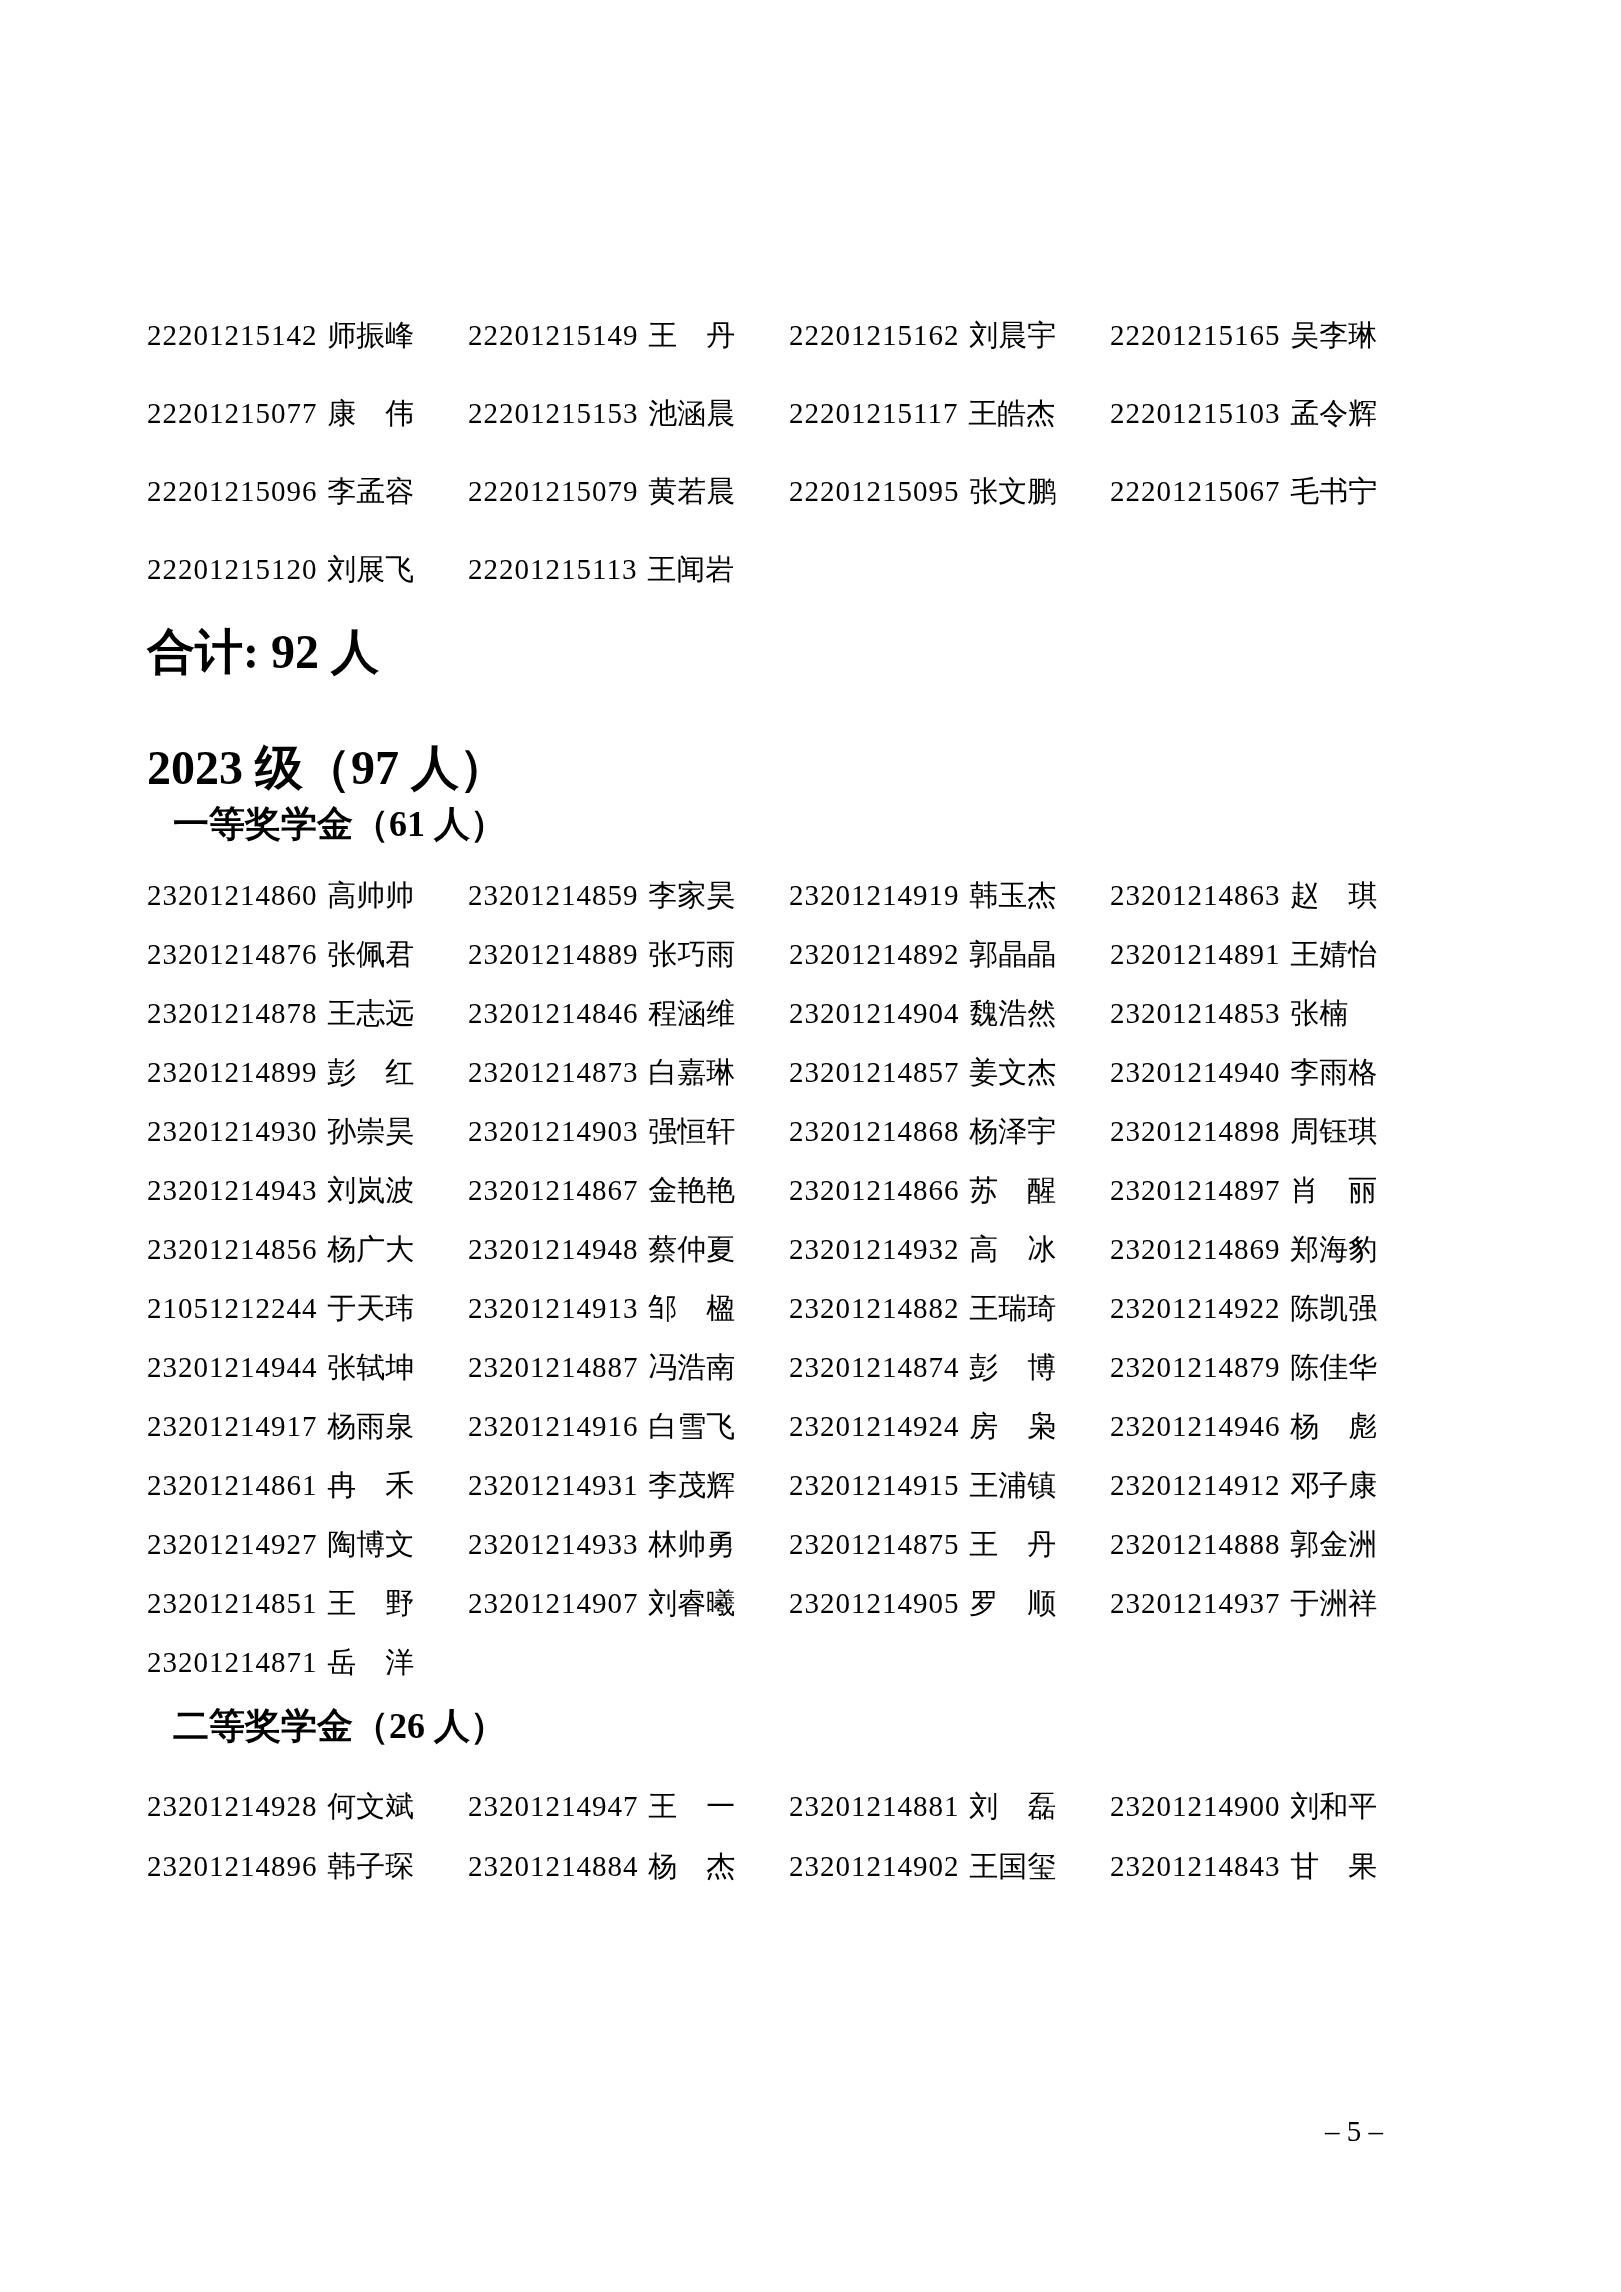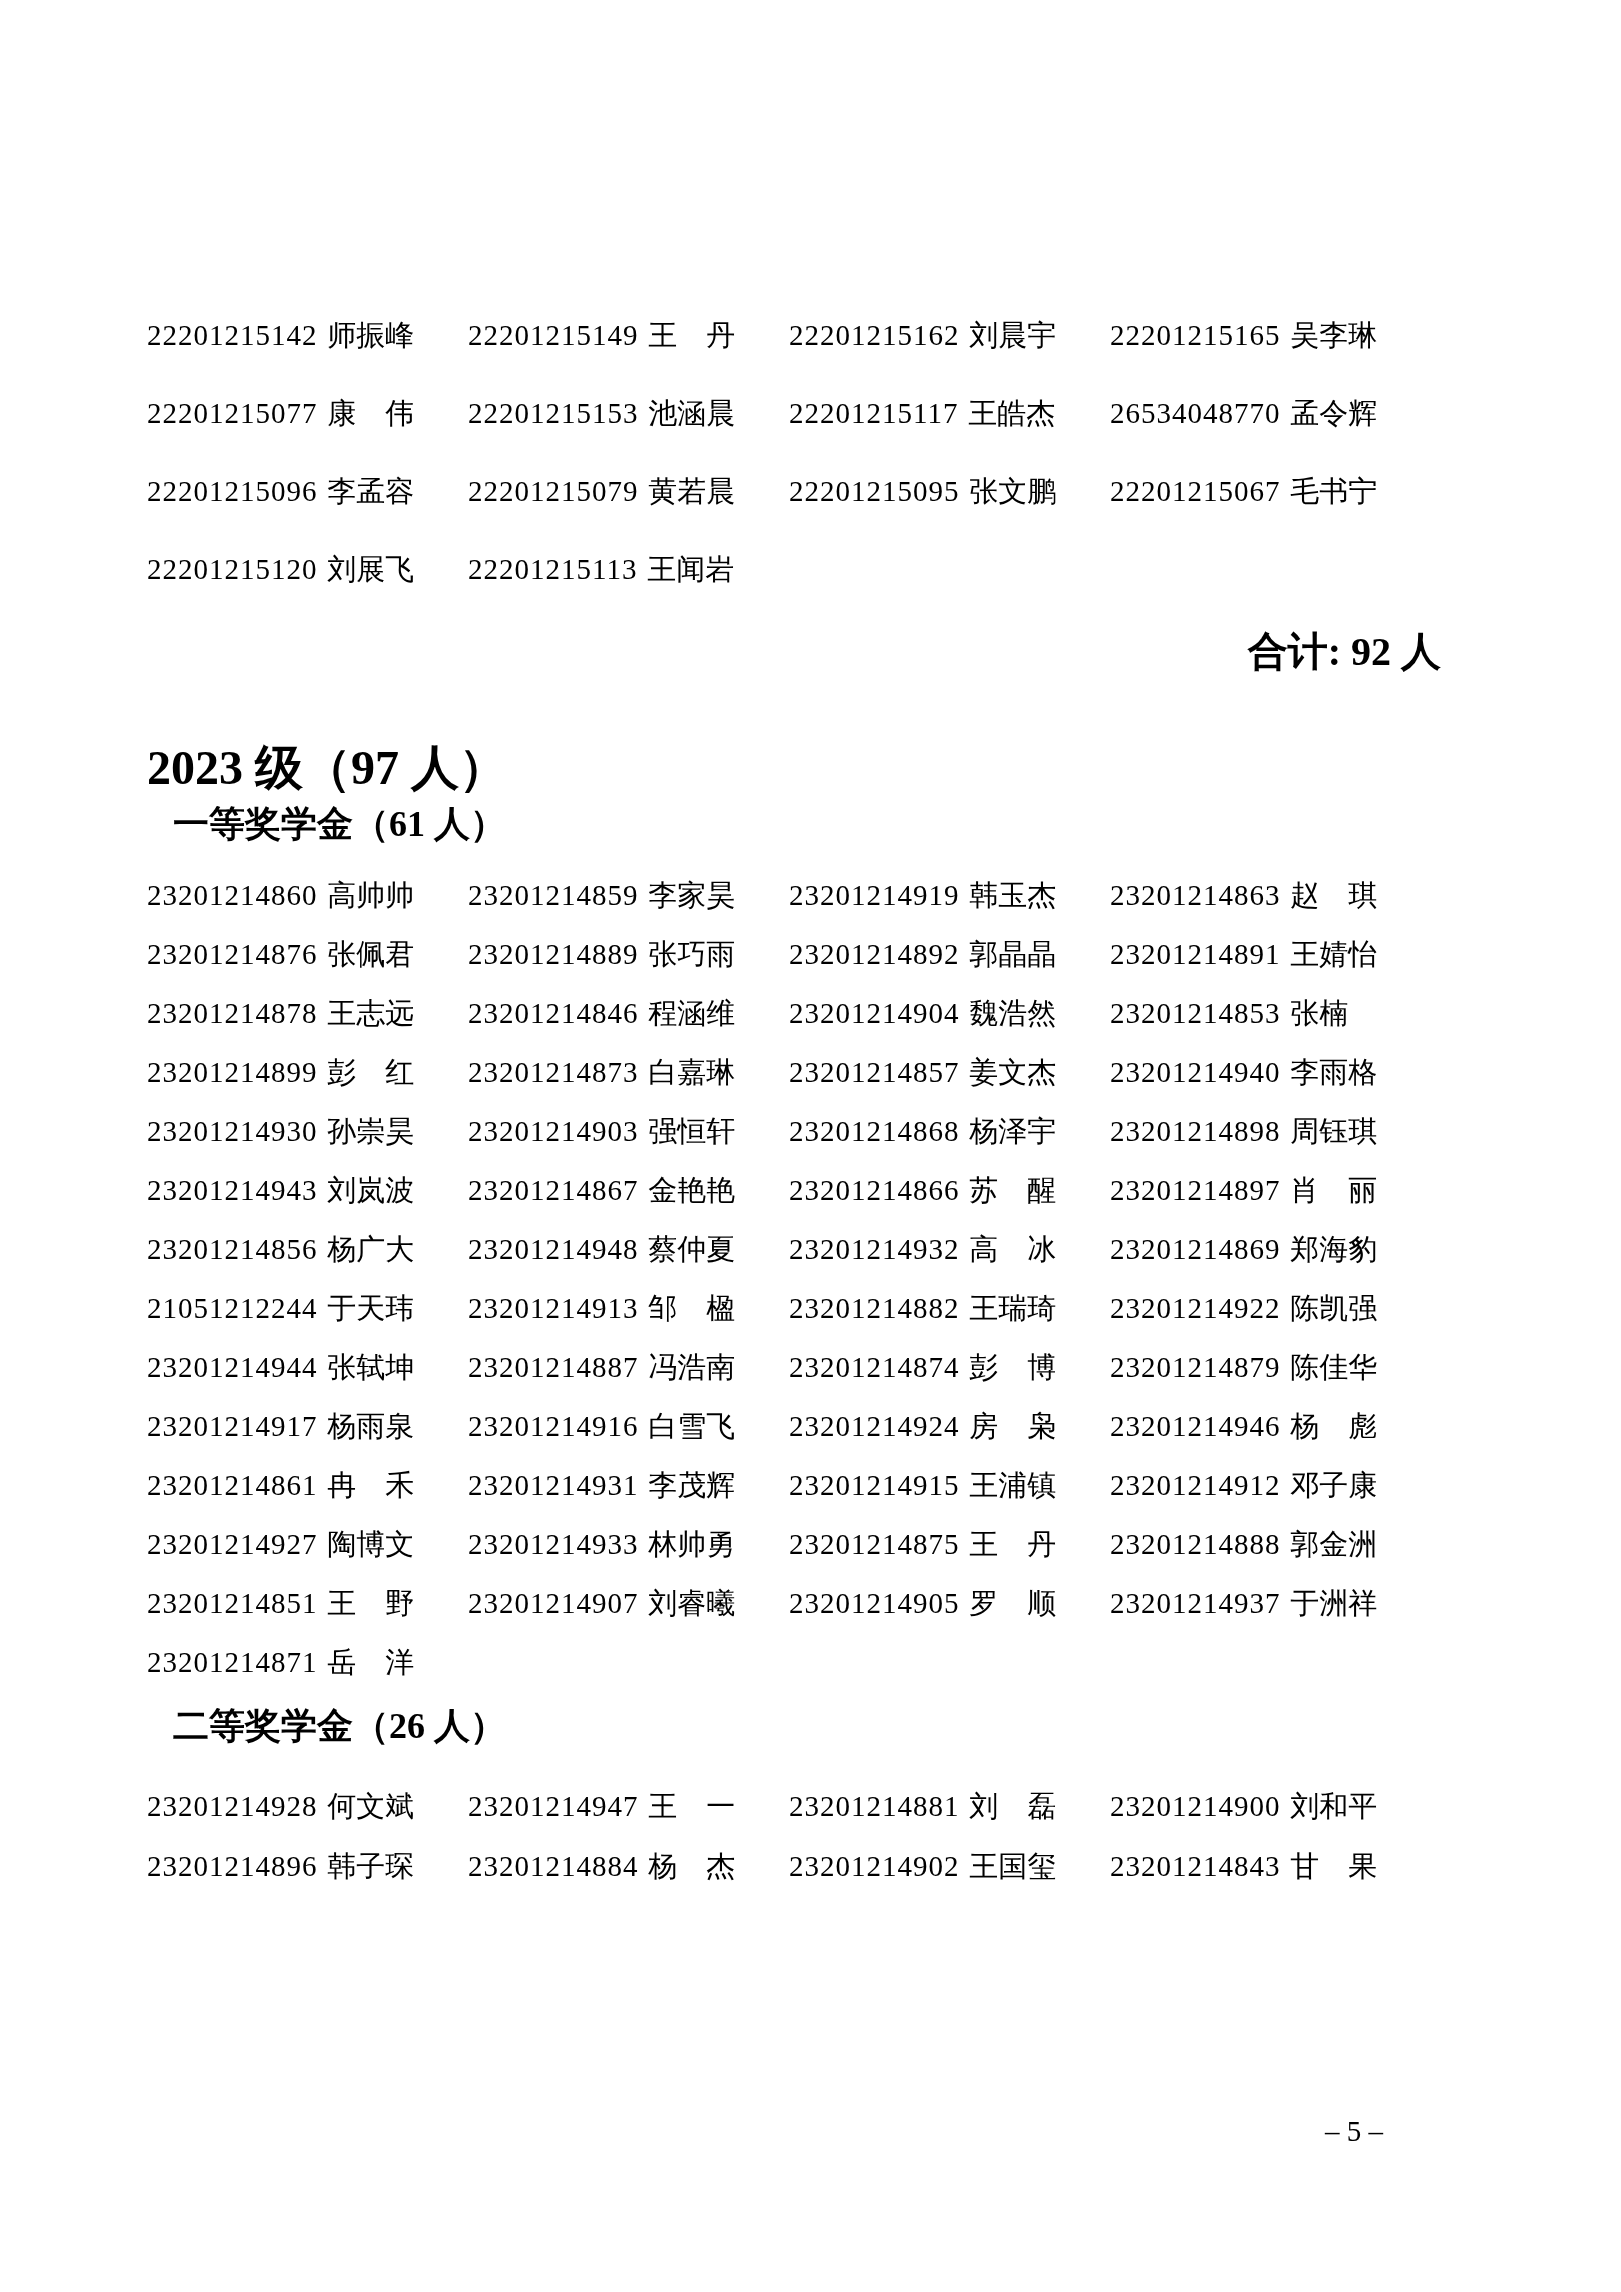--- a/index.html
+++ b/index.html
@@ -36,25 +36,24 @@
   .roster-a .roster-row { margin-bottom: 47px; }
   
   .roster-b { margin-top: 35px; }
   .roster-b .roster-row { margin-bottom: 28px; }
   
   .roster-c { margin-top: 44px; }
   .roster-c .roster-row { margin-bottom: 29px; }
 
   .total-line {
     margin-top: 25.5px;
-    font-size: 40px;
+    font-size: 48px;
     line-height: 39px;
     font-weight: bold;
     white-space: pre;
-    text-align: right;
   }
   .grade-heading {
     margin-top: 76px;
     font-size: 48px;
     line-height: 41px;
     font-weight: bold;
     white-space: pre;
   }
   .award-heading {
     margin-top: 15.7px;
@@ -84,21 +83,21 @@
         <div class="roster-row">
           <span class="roster-cell"><span class="sid">22201215142</span><span class="sname">师振峰</span></span>
           <span class="roster-cell"><span class="sid">22201215149</span><span class="sname">王　丹</span></span>
           <span class="roster-cell"><span class="sid">22201215162</span><span class="sname">刘晨宇</span></span>
           <span class="roster-cell"><span class="sid">22201215165</span><span class="sname">吴李琳</span></span>
         </div>
         <div class="roster-row">
           <span class="roster-cell"><span class="sid">22201215077</span><span class="sname">康　伟</span></span>
           <span class="roster-cell"><span class="sid">22201215153</span><span class="sname">池涵晨</span></span>
           <span class="roster-cell"><span class="sid">22201215117</span><span class="sname">王皓杰</span></span>
-          <span class="roster-cell"><span class="sid">26534048770</span><span class="sname">孟令辉</span></span>
+          <span class="roster-cell"><span class="sid">22201215103</span><span class="sname">孟令辉</span></span>
         </div>
         <div class="roster-row">
           <span class="roster-cell"><span class="sid">22201215096</span><span class="sname">李孟容</span></span>
           <span class="roster-cell"><span class="sid">22201215079</span><span class="sname">黄若晨</span></span>
           <span class="roster-cell"><span class="sid">22201215095</span><span class="sname">张文鹏</span></span>
           <span class="roster-cell"><span class="sid">22201215067</span><span class="sname">毛书宁</span></span>
         </div>
         <div class="roster-row">
           <span class="roster-cell"><span class="sid">22201215120</span><span class="sname">刘展飞</span></span>
           <span class="roster-cell"><span class="sid">22201215113</span><span class="sname">王闻岩</span></span>

